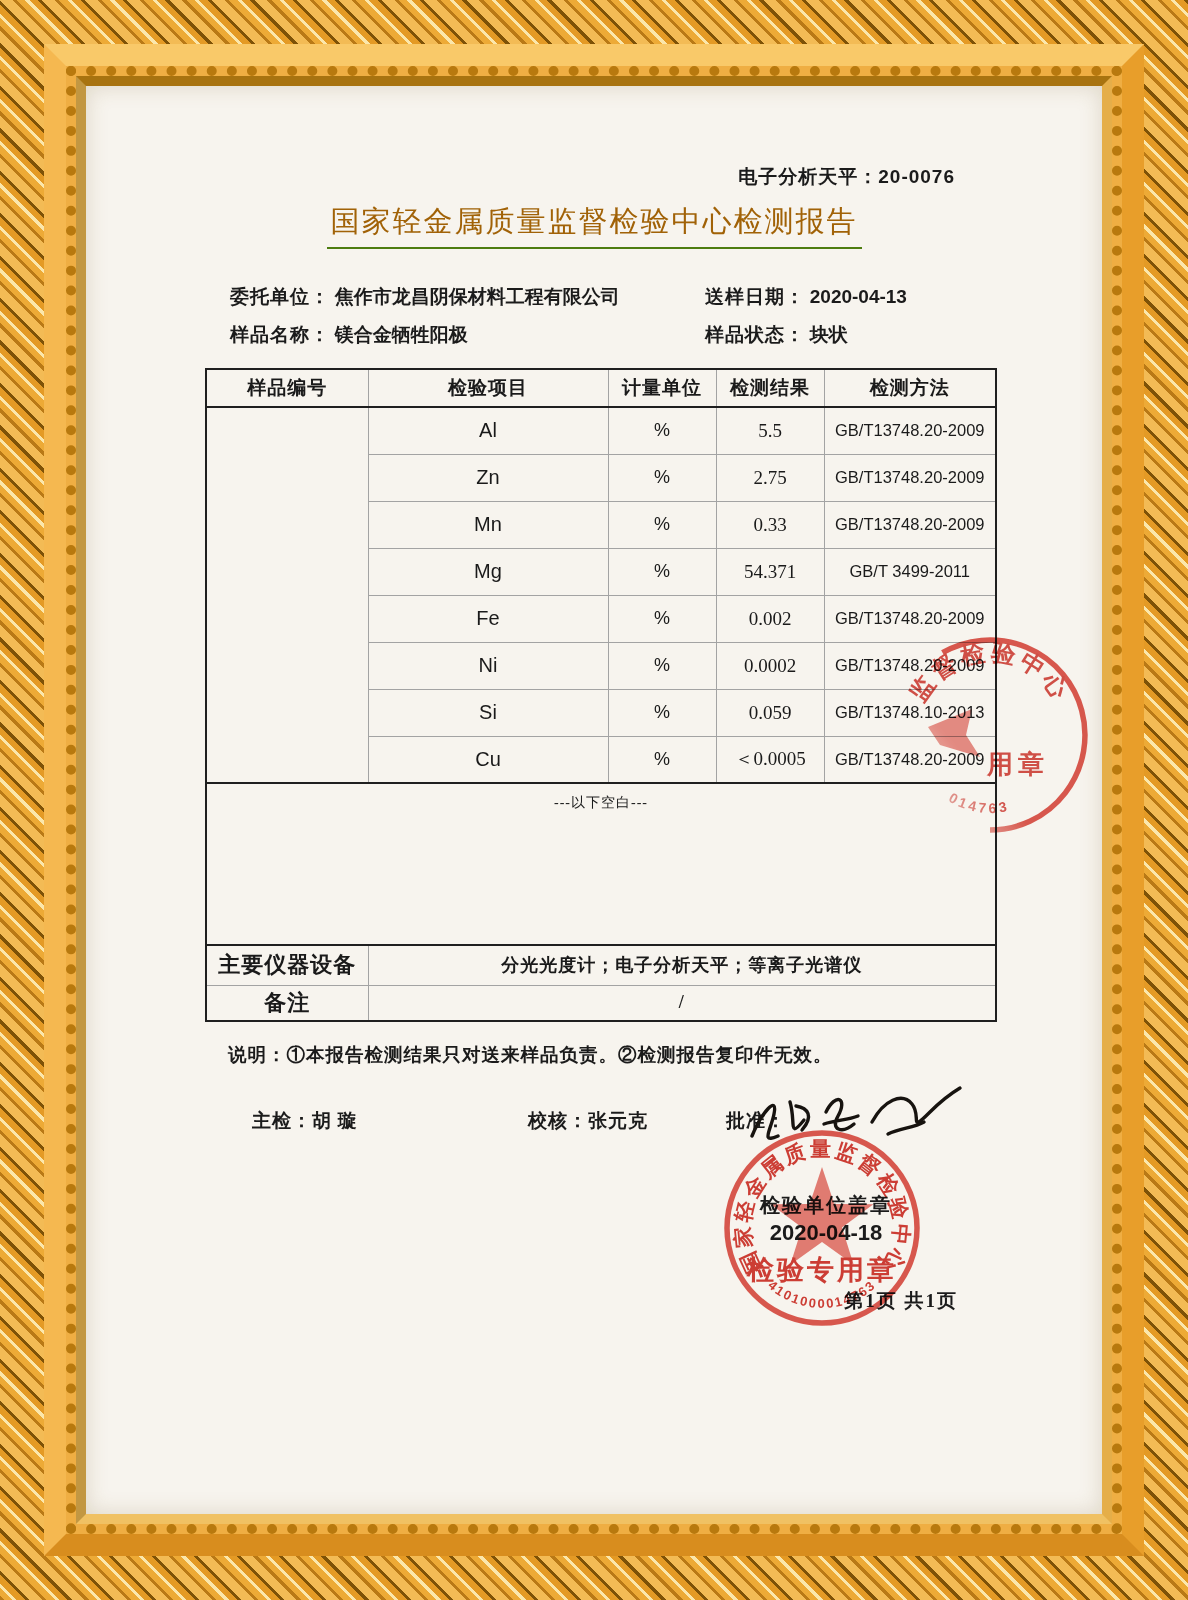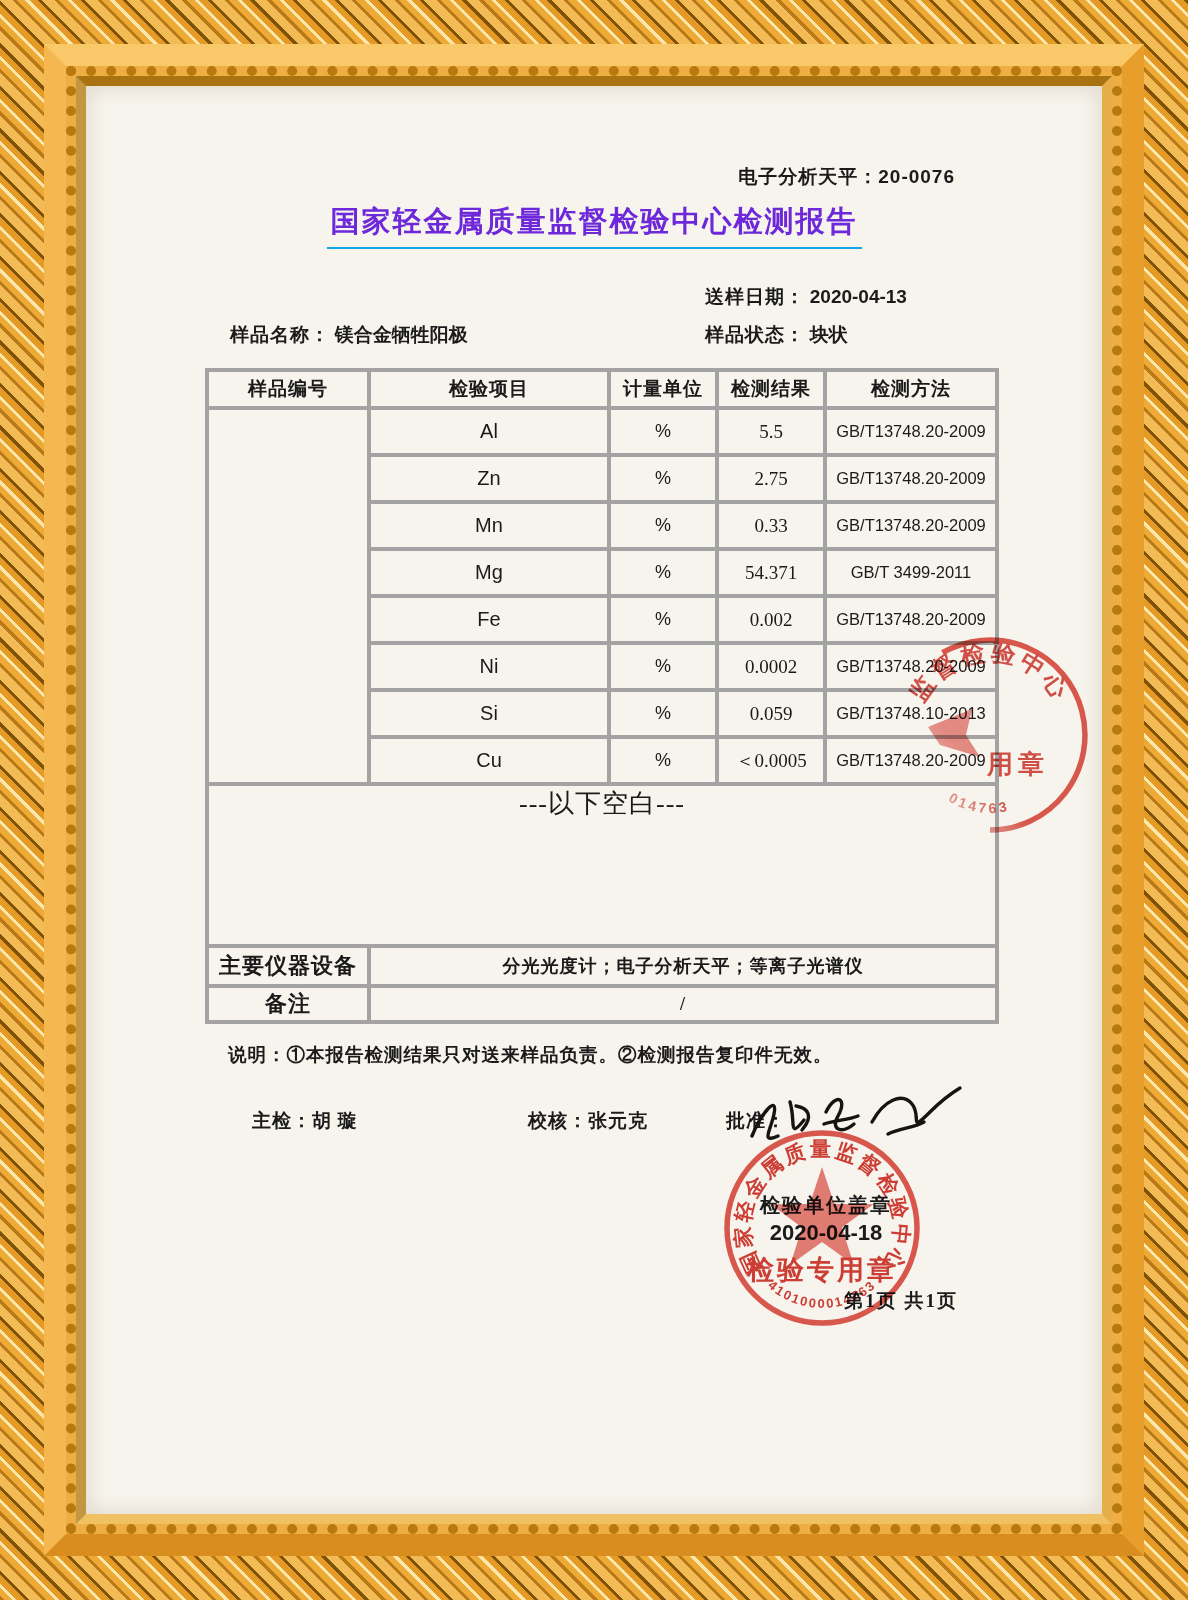--- a/index.html
+++ b/index.html
@@ -40,45 +40,45 @@
     font-family:"Liberation Serif","DejaVu Serif",serif;
     color:#1b1b1b;
   }
   .abs{position:absolute;}
   
   .report-no{top:78px;right:147px;font-size:19px;font-weight:600;letter-spacing:1px;}
   .report-no .num{font-family:"Liberation Sans",sans-serif;font-weight:700;}
   .title-wrap{top:116px;left:0;width:100%;text-align:center;}
   .title{
     display:inline-block;font-family:"Liberation Sans","DejaVu Sans",sans-serif;
-    font-size:29px;font-weight:700;letter-spacing:2px;color:#6d28d9;
-    border-bottom:2px solid #0ea5e9;padding:0 4px 5px 4px;
+    font-size:29px;font-weight:400;letter-spacing:2px;color:#a16207;
+    border-bottom:2px solid #4d7c0f;padding:0 4px 5px 4px;
   }
   .info-line{font-size:19px;font-weight:600;white-space:nowrap;}
   .info-label{letter-spacing:1px;}
   .info-val{font-weight:700;}
   .val-sans{font-family:"Liberation Sans",sans-serif;font-weight:700;}
   
   table.report-table{
     position:absolute;left:119px;top:282px;width:790px;
     border-collapse:collapse;table-layout:fixed;
     border:2px solid #1f1f1f;
   }
   .report-table td,.report-table th{
-    border:4px solid #a3a3a3;text-align:center;vertical-align:middle;
+    border:1px solid #a3a3a3;text-align:center;vertical-align:middle;
     padding:0;color:#1a1a1a;overflow:hidden;
   }
   .report-table th{height:38px;font-size:19px;font-weight:700;letter-spacing:1px;border-bottom:2px solid #1f1f1f;}
   .row-el td{height:47px;}
   .cell-item{font-family:"Liberation Sans",sans-serif;font-size:20px;}
   .cell-unit{font-family:"Liberation Sans",sans-serif;font-size:18px;}
   .cell-result{font-family:Liberation Serif, serif;font-size:19px;}
   .cell-method{font-family:"Liberation Sans",sans-serif;font-size:16.5px;}
   .row-blank td{height:162px;vertical-align:top;border-top:2px solid #1f1f1f;}
-  .blank-note{font-size:26px;letter-spacing:1px;}
+  .blank-note{padding-top:10px;font-size:14px;letter-spacing:1px;}
   .row-inst td{height:40px;border-top:2px solid #1f1f1f;}
   .row-remark td{height:36px;}
   .lbl-cell{font-size:22px;font-weight:700;letter-spacing:1px;}
   .val-cell{text-align:left;padding-left:13px;font-size:18px;font-weight:700;letter-spacing:1px;}
   .note-line{top:956px;left:142px;font-size:18.5px;font-weight:700;letter-spacing:1px;}
   
   .sig-line{top:1022px;font-size:19px;font-weight:700;letter-spacing:1px;white-space:nowrap;}
   .sig-inspector{left:166px;}
   .sig-checker{left:442px;}
   .sig-approver{left:640px;}
@@ -104,20 +104,24 @@
      <div class="paper">
 
       <div class="abs report-no">
         <span>电子分析天平：</span><span class="num">20-0076</span>
       </div>
 
       <div class="abs title-wrap">
         <span class="title">国家轻金属质量监督检验中心检测报告</span>
       </div>
 
+      <div class="abs info-line" style="top:198px;left:144px;">
+        <span class="info-label">委托单位：</span>
+        <span class="info-val">焦作市龙昌阴保材料工程有限公司</span>
+      </div>
       <div class="abs info-line" style="top:198px;left:619px;">
         <span class="info-label">送样日期：</span>
         <span class="val-sans">2020-04-13</span>
       </div>
       <div class="abs info-line" style="top:236px;left:144px;">
         <span class="info-label">样品名称：</span>
         <span class="info-val">镁合金牺牲阳极</span>
       </div>
       <div class="abs info-line" style="top:236px;left:619px;">
         <span class="info-label">样品状态：</span>

